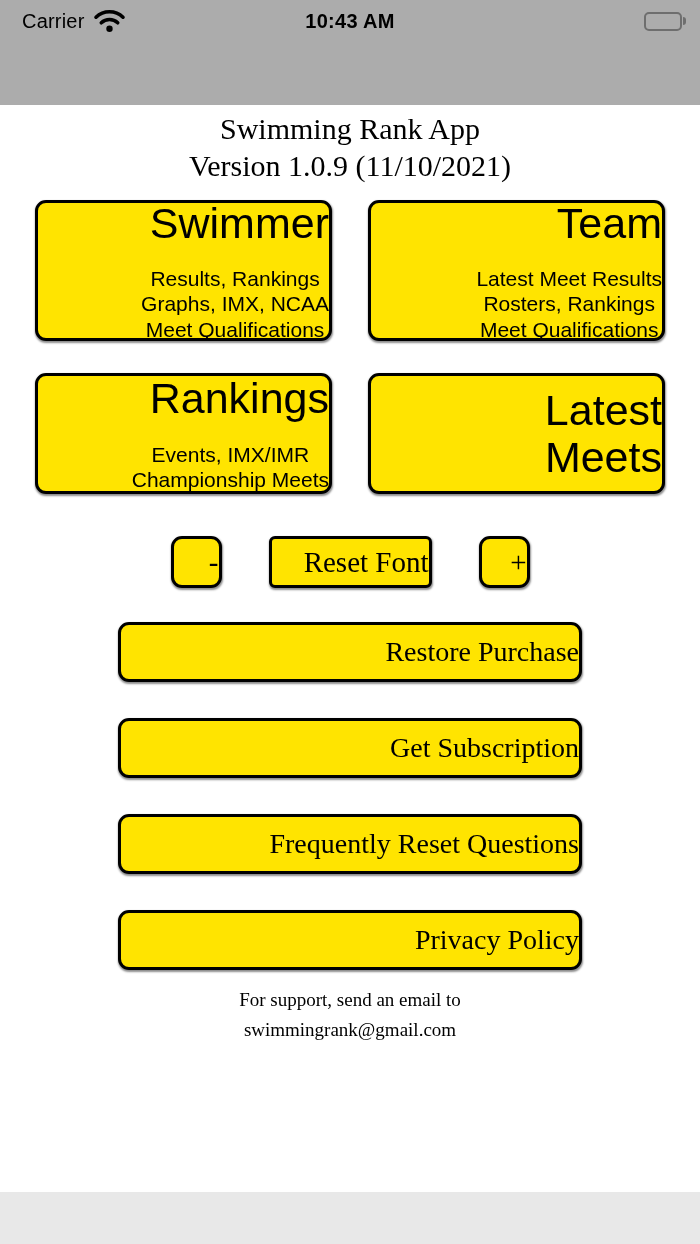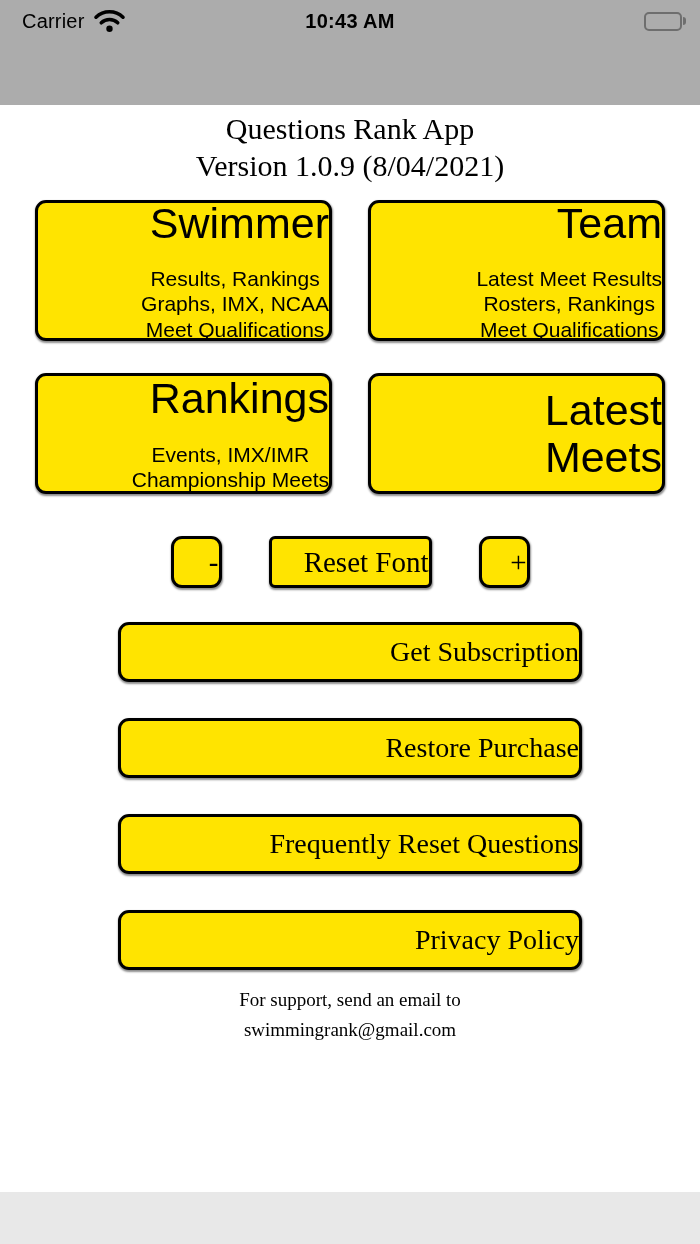--- a/index.html
+++ b/index.html
@@ -175,22 +175,22 @@
       </span>
       <span class="status-time">10:43 AM</span>
       <span class="battery">
         <span class="battery-body"><span class="battery-fill"></span></span>
         <span class="battery-nub"></span>
       </span>
     </div>
   </div>
 
   <div class="title-block">
-    <div>Questions Rank App</div>
-    <div>Version 1.0.9 (8/04/2021)</div>
+    <div>Swimming Rank App</div>
+    <div>Version 1.0.9 (11/10/2021)</div>
   </div>
 
   <div class="nav-grid">
     <button class="ybtn">
       <div class="nav-heading">
           <div>Swimmer</div>
         </div>
       <div class="nav-sub">
           <div>Results, Rankings</div>
           <div>Graphs, IMX, NCAA</div>
@@ -224,22 +224,22 @@
     </button>
   </div>
 
   <div class="font-controls">
     <button class="ybtn ctrl-btn ctrl-small">-</button>
     <button class="ybtn ctrl-btn ctrl-reset">Reset Font</button>
     <button class="ybtn ctrl-btn ctrl-small">+</button>
   </div>
 
   <div class="actions">
+    <button class="ybtn action-btn">Restore Purchase</button>
     <button class="ybtn action-btn">Get Subscription</button>
-    <button class="ybtn action-btn">Restore Purchase</button>
     <button class="ybtn action-btn">Frequently Reset Questions</button>
     <button class="ybtn action-btn">Privacy Policy</button>
   </div>
 
   <div class="footer">
     <div>For support, send an email to</div>
     <div>swimmingrank@gmail.com</div>
   </div>
 
 </div>

